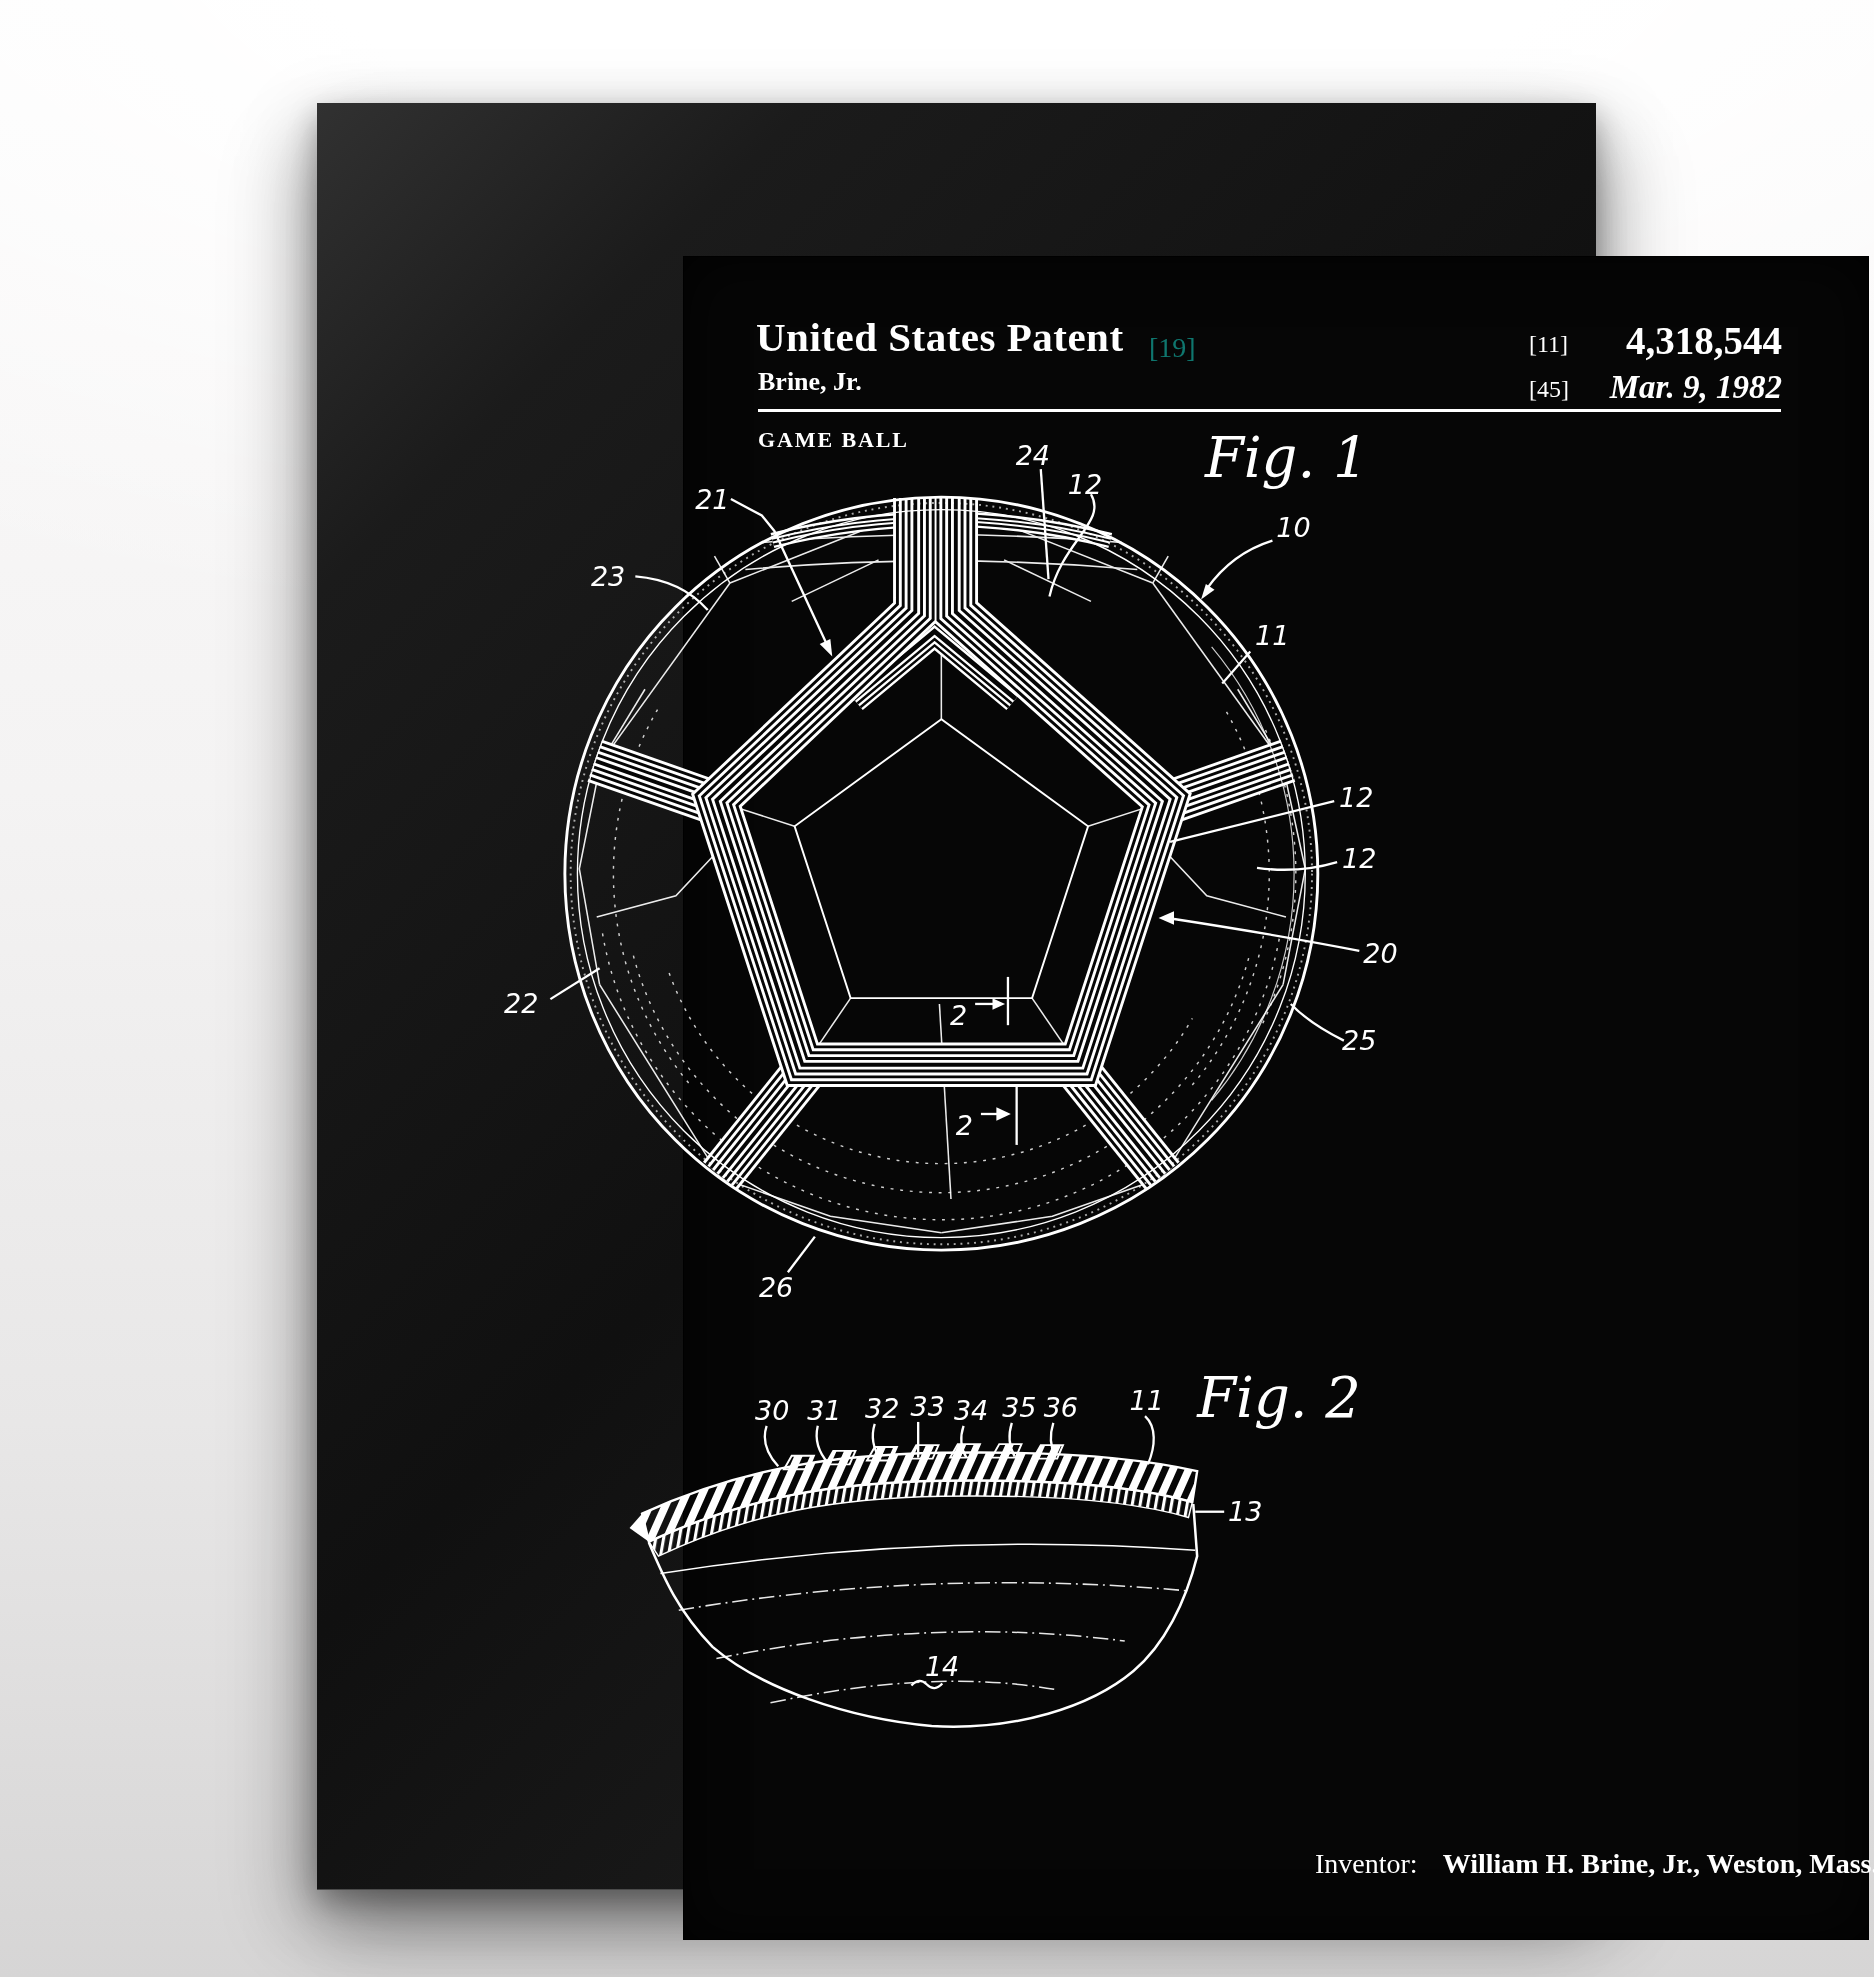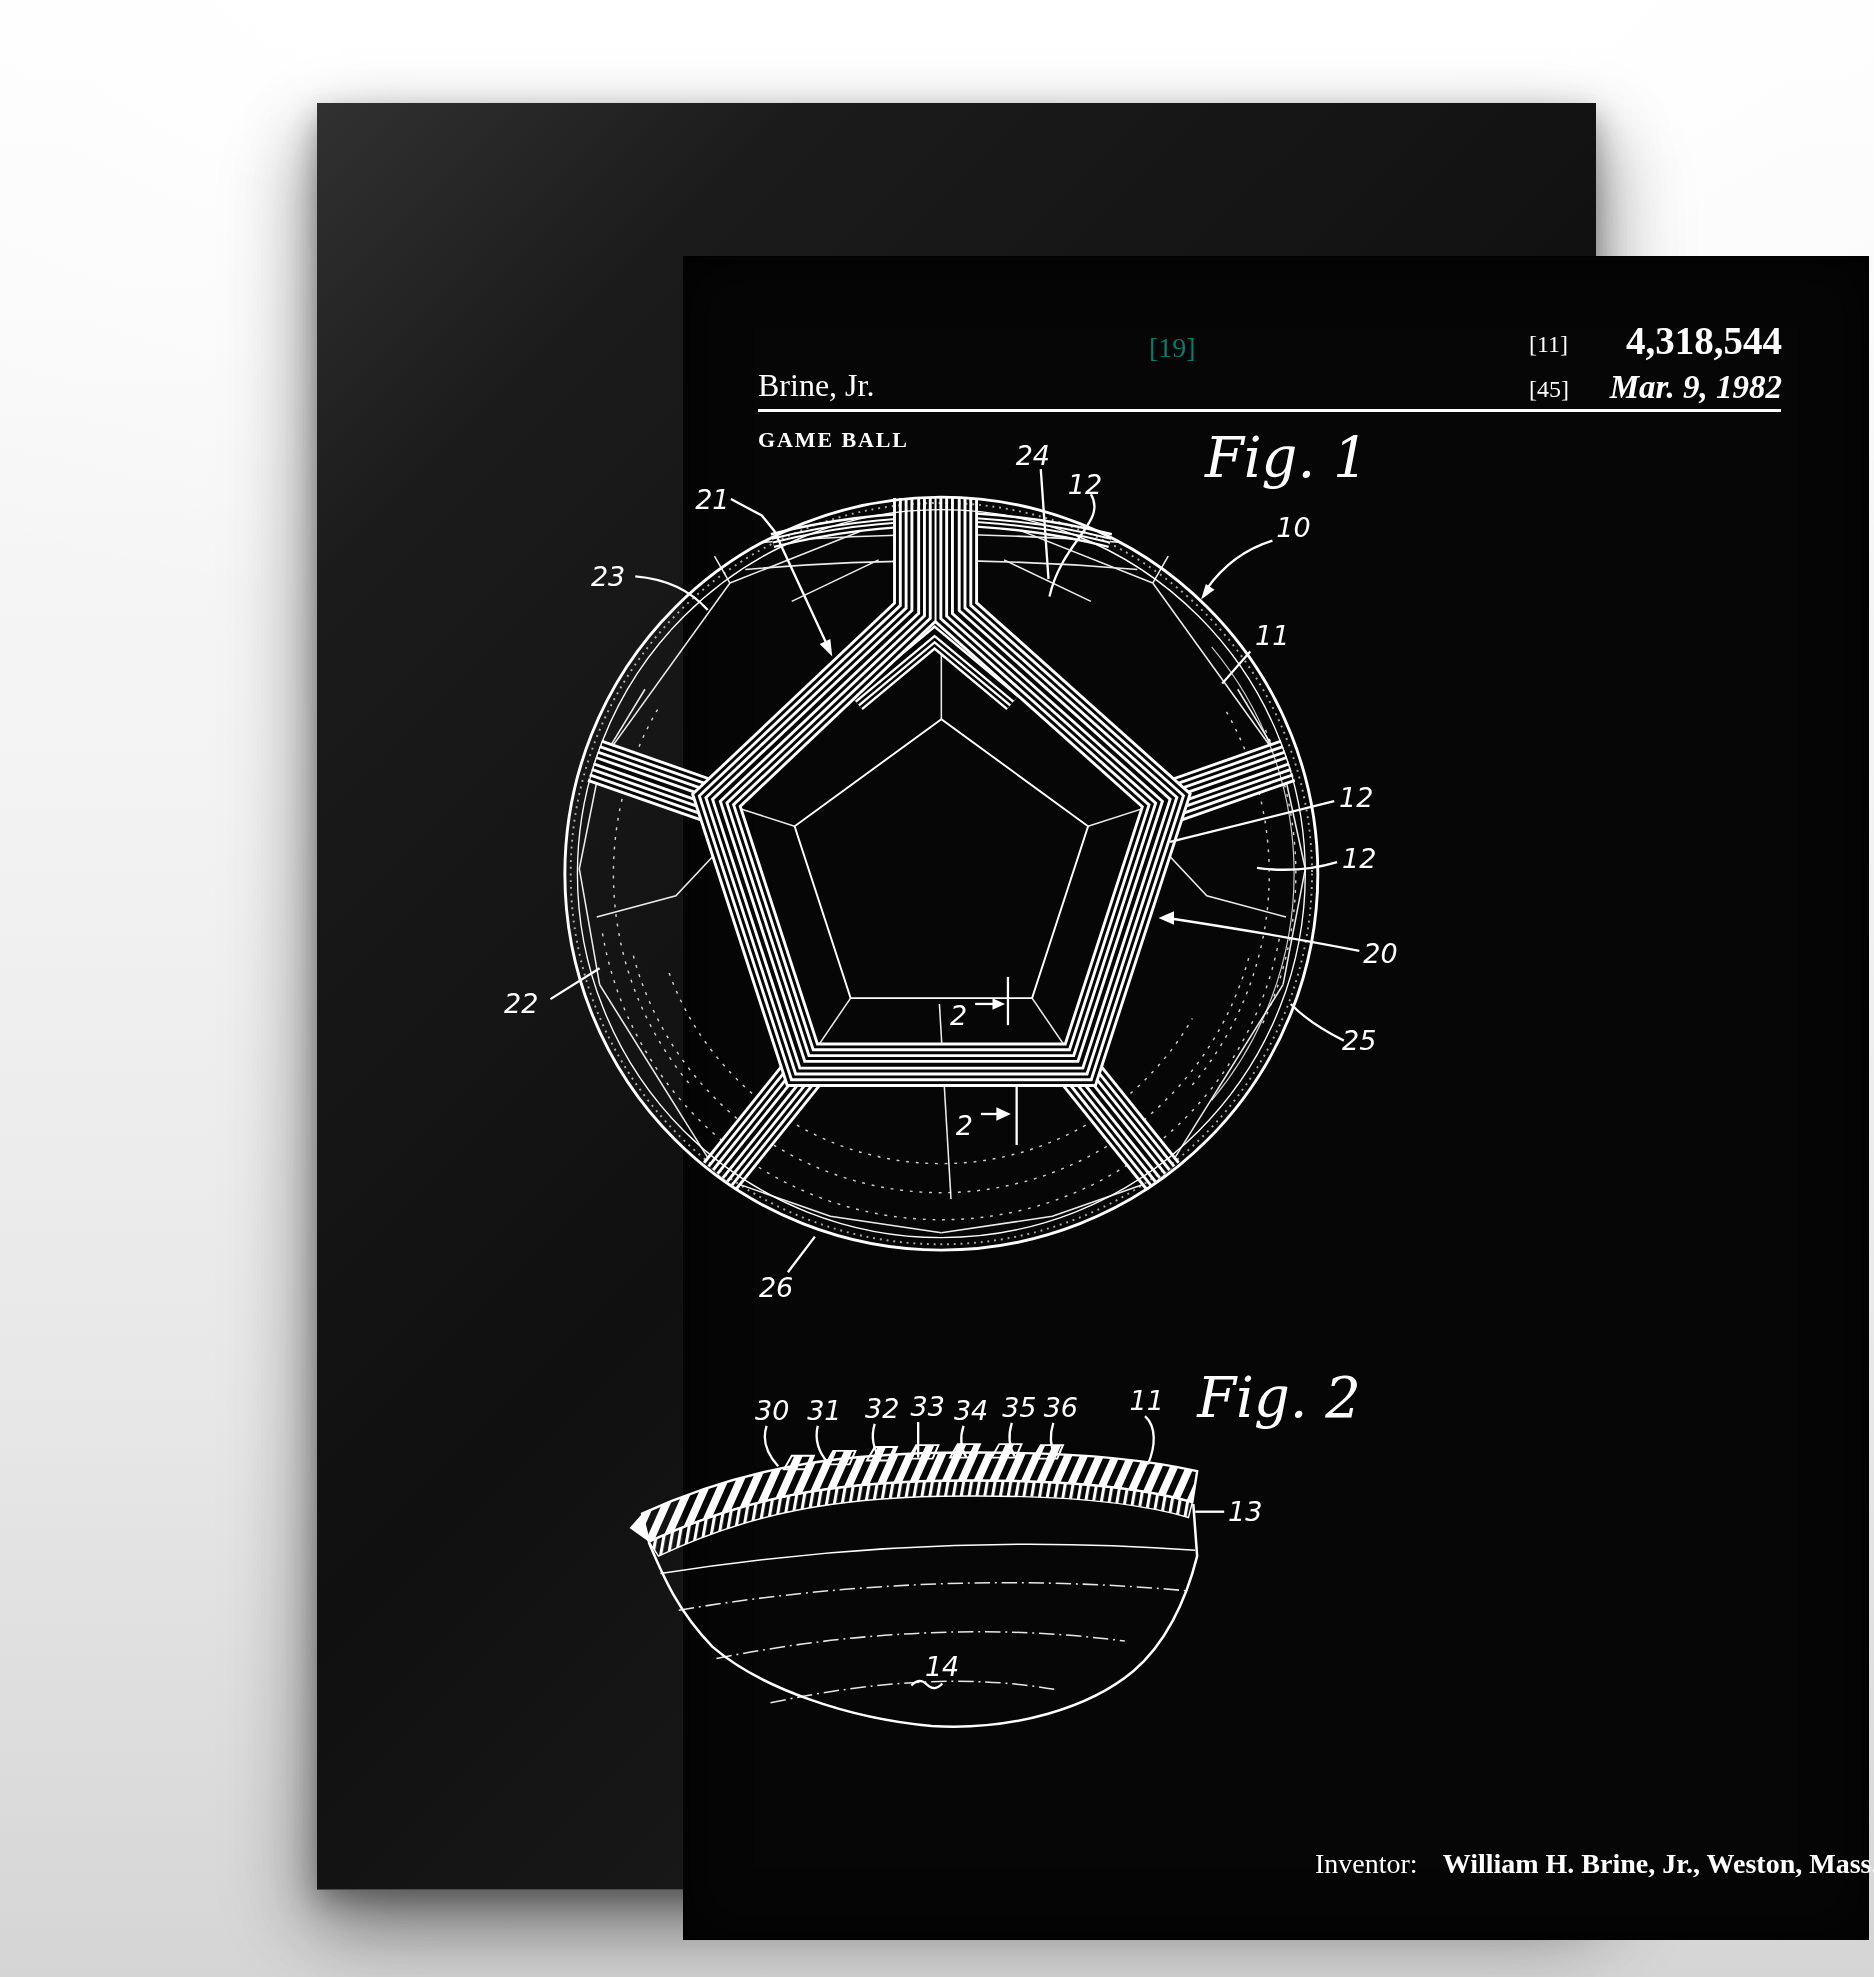--- a/index.html
+++ b/index.html
@@ -11,21 +11,21 @@
   .frame{position:absolute;left:317px;top:103px;width:1279px;height:1786px;
     background:linear-gradient(135deg,#313131 0%,#1b1b1b 16%,#101010 50%,#1d1d1d 84%,#070707 100%);
     box-shadow:0 29px 68px rgba(0,0,0,.34),0 11.6px 27px rgba(0,0,0,.28),
       29px 39px 77px rgba(0,0,0,.12),-29px 39px 77px rgba(0,0,0,.12);
     border-bottom:1px solid #4a4a4a;}
   .poster{position:absolute;left:367px;top:154px;width:1184px;height:1682px;
     background:#060606;box-shadow:0 0 0 1px #000, inset 0 0 58px rgba(0,0,0,.8);}
   .poster *{line-height:1;}
   .hdr-title{position:absolute;left:72px;top:60px;font-size:41px;font-weight:bold;color:#fff;letter-spacing:0.5px;}
   .hdr-b19{position:absolute;left:465px;top:77px;font-size:28px;color:#0f766e;}
-  .hdr-applicant{position:absolute;left:74px;top:112px;font-size:32px;font-weight:normal;color:#fff;}
+  .hdr-applicant{position:absolute;left:74px;top:112px;font-size:26px;font-weight:bold;color:#fff;}
   .hdr-b11{position:absolute;left:845px;top:75px;font-size:24px;color:#fff;}
   .hdr-number{position:absolute;right:86px;top:64px;font-size:39px;font-weight:bold;color:#fff;margin-left:24px;}
   .hdr-b45{position:absolute;left:845px;top:120px;font-size:24px;color:#fff;}
   .hdr-date{position:absolute;right:86px;top:114px;font-size:33px;font-weight:bold;color:#fff;font-style:italic;}
   .hdr-rule{position:absolute;left:74px;top:152px;width:1023px;height:2.9px;background:#fff;}
   .hdr-doc-title{position:absolute;left:74px;top:172px;font-size:22px;font-weight:bold;letter-spacing:1.9px;color:#fff;}
   .footer-line{position:absolute;left:631px;top:1593px;color:#fff;font-size:28px;white-space:nowrap;}
   .footer-line .inv-name{font-weight:bold;margin-left:25px;}
   svg.drawing{position:absolute;left:0;top:0;pointer-events:none;}
   .w{stroke:#ffffff;fill:none;}
@@ -35,20 +35,21 @@
   .callout{font-family:"DejaVu Sans",sans-serif;font-style:italic;font-size:28px;fill:#fff;}
   .figlabel{font-family:"DejaVu Serif",serif;font-style:italic;font-size:58px;fill:#fff;}
   .ah{fill:#fff;stroke:none;}
 </style>
 </head>
 <body>
 
 <div class="page">
   <div class="frame">
     <div class="poster">
+      <div class="hdr-title">United States Patent</div>
       <div class="hdr-b19">[19]</div>
       <div class="hdr-applicant">Brine, Jr.</div>
       <div class="hdr-b11">[11]</div>
       <div class="hdr-number">4,318,544</div>
       <div class="hdr-b45">[45]</div>
       <div class="hdr-date">Mar. 9, 1982</div>
       <div class="hdr-rule"></div>
       <div class="hdr-doc-title">GAME BALL</div>
       <div class="footer-line">
         <span>Inventor:</span><span class="inv-name">William H. Brine, Jr., Weston, Mass.</span>

